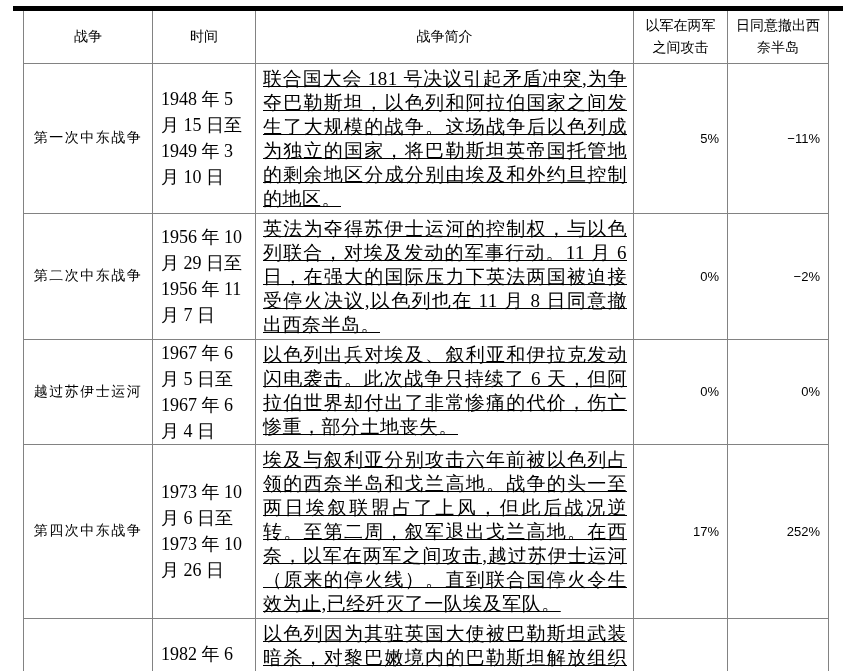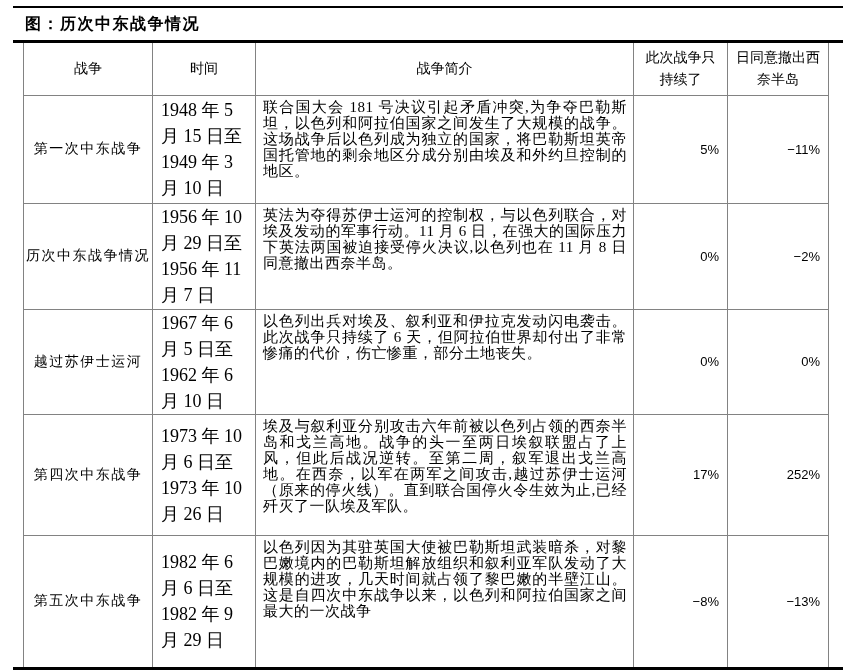--- a/index.html
+++ b/index.html
@@ -13,73 +13,72 @@
   table.wars thead th { border-top:none; font-weight:normal; font-size:14px; line-height:22px;
                         text-align:center; vertical-align:middle; padding:2px 5px; }
   table.wars tbody tr:last-child td { border-bottom:none; }
   col.c-war { width:129px; } col.c-time { width:103px; } col.c-brief { width:378px; }
   col.c-y1 { width:94px; } col.c-y2 { width:101px; }
   tr.hdr { height:52px; }
   tr.r0 { height:108px; } tr.r1 { height:106px; } tr.r2 { height:90px; }
   tr.r3 { height:121px; } tr.r4 { height:132px; }
   td.war  { text-align:center; vertical-align:middle; font-size:14px; letter-spacing:1.5px; padding:0 2px;margin-top:32px; }
   td.time { vertical-align:middle; font-size:18px; line-height:26px; padding:0 3px 0 8px; }
-  td.brief{ vertical-align:top; font-size:15px; line-height:16px; padding:3px 6px 2px 7px;
-            text-align:justify; letter-spacing:0.5px; }
+  td.brief{ vertical-align:top; font-size:19px; line-height:24px; padding:3px 6px 2px 7px;
+            text-align:justify; letter-spacing:0.5px;text-decoration:underline; }
   td.val  { text-align:right; vertical-align:middle; font-size:13px; padding-right:8px;
             font-family:"Liberation Sans","DejaVu Sans",sans-serif; }
   .rule-bottom { border-top:3px solid #000; height:0; }
   .source-note { font-size:15px; font-weight:bold; letter-spacing:1.5px; padding:8px 0 0 22px; }
 </style>
 </head>
 <body>
 
 <div class="page">
 
   <div class="rule-top"></div>
 
-  <div class="figure-title">图：历次中东战争情况</div>
 
   <div class="rule-mid"></div>
 
   <table class="wars">
     <colgroup>
       <col class="c-war">
         <col class="c-time">
         <col class="c-brief">
         <col class="c-y1">
         <col class="c-y2">
     </colgroup>
     <thead>
       <tr class="hdr">
         <th>战争</th>
         <th>时间</th>
         <th>战争简介</th>
-        <th>此次战争只持续了</th>
+        <th>以军在两军之间攻击</th>
         <th>日同意撤出西奈半岛</th>
       </tr>
     </thead>
     <tbody>
       <tr class="r0">
         <td class="war">第一次中东战争</td>
         <td class="time">1948 年 5 月 15 日至 1949 年 3 月 10 日</td>
         <td class="brief">联合国大会 181 号决议引起矛盾冲突,为争夺巴勒斯坦，以色列和阿拉伯国家之间发生了大规模的战争。这场战争后以色列成为独立的国家，将巴勒斯坦英帝国托管地的剩余地区分成分别由埃及和外约旦控制的地区。</td>
         <td class="val">5%</td>
         <td class="val">−11%</td>
       </tr>
       <tr class="r1">
-        <td class="war">历次中东战争情况</td>
+        <td class="war">第二次中东战争</td>
         <td class="time">1956 年 10 月 29 日至 1956 年 11 月 7 日</td>
         <td class="brief">英法为夺得苏伊士运河的控制权，与以色列联合，对埃及发动的军事行动。11 月 6 日，在强大的国际压力下英法两国被迫接受停火决议,以色列也在 11 月 8 日同意撤出西奈半岛。</td>
         <td class="val">0%</td>
         <td class="val">−2%</td>
       </tr>
       <tr class="r2">
         <td class="war">越过苏伊士运河</td>
-        <td class="time">1967 年 6 月 5 日至 1962 年 6 月 10 日</td>
+        <td class="time">1967 年 6 月 5 日至 1967 年 6 月 4 日</td>
         <td class="brief">以色列出兵对埃及、叙利亚和伊拉克发动闪电袭击。此次战争只持续了 6 天，但阿拉伯世界却付出了非常惨痛的代价，伤亡惨重，部分土地丧失。</td>
         <td class="val">0%</td>
         <td class="val">0%</td>
       </tr>
       <tr class="r3">
         <td class="war">第四次中东战争</td>
         <td class="time">1973 年 10 月 6 日至 1973 年 10 月 26 日</td>
         <td class="brief">埃及与叙利亚分别攻击六年前被以色列占领的西奈半岛和戈兰高地。战争的头一至两日埃叙联盟占了上风，但此后战况逆转。至第二周，叙军退出戈兰高地。在西奈，以军在两军之间攻击,越过苏伊士运河（原来的停火线）。直到联合国停火令生效为止,已经歼灭了一队埃及军队。</td>
         <td class="val">17%</td>
         <td class="val">252%</td>

